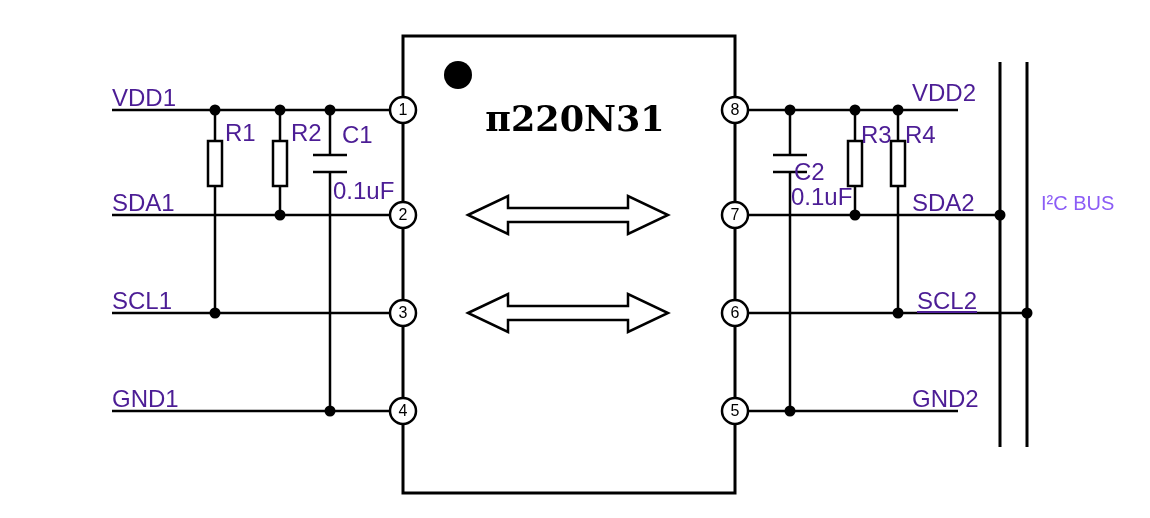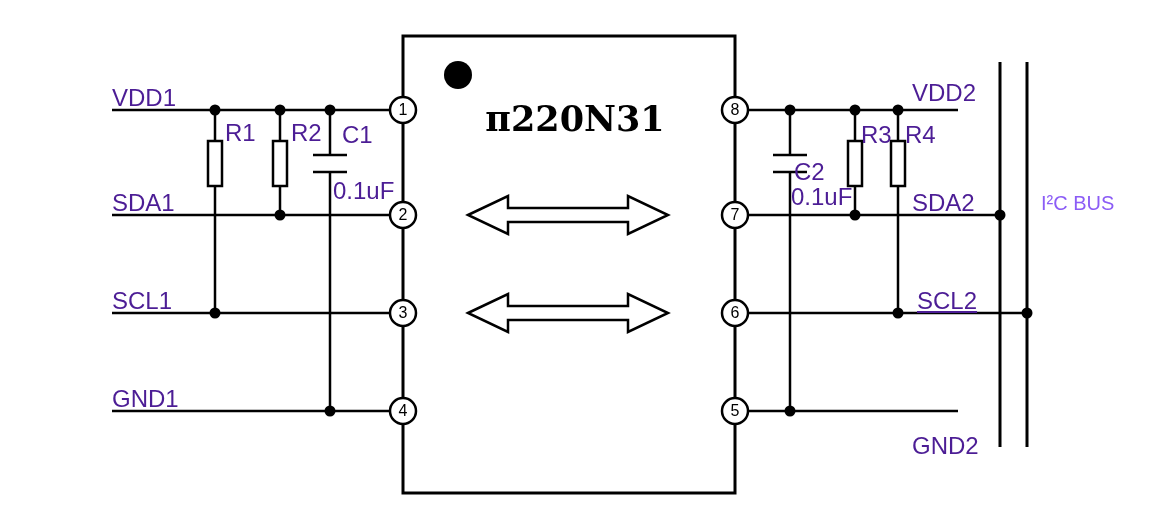--- a/index.html
+++ b/index.html
@@ -153,21 +153,21 @@
   <div class="lbl" style="left:112px; top:386px;">GND1</div>
 
   <div class="lbl" style="left:225px; top:120px;text-align:center;">R1</div>
   <div class="lbl" style="left:291px; top:120px;">R2</div>
   <div class="lbl" style="left:342px; top:122px;">C1</div>
   <div class="lbl" style="left:333px; top:178px;">0.1uF</div>
 
   <div class="lbl" style="left:912px; top:80px;">VDD2</div>
   <div class="lbl" style="left:912px; top:190px;">SDA2</div>
   <div class="lbl" style="left:917px; top:288px;text-decoration:underline;">SCL2</div>
-  <div class="lbl" style="left:912px; top:386px;margin-top:47px;">GND2</div>
+  <div class="lbl" style="left:912px; top:386px;">GND2</div>
 
   <div class="lbl" style="left:794px; top:120px;margin-top:39px;">C2</div>
   <div class="lbl" style="left:861px; top:122px;">R3</div>
   <div class="lbl" style="left:905px; top:122px;">R4</div>
   <div class="lbl" style="left:791px; top:184px;">0.1uF</div>
 
   <div class="bus-lbl">I²C BUS</div>
 
 </div>
 

